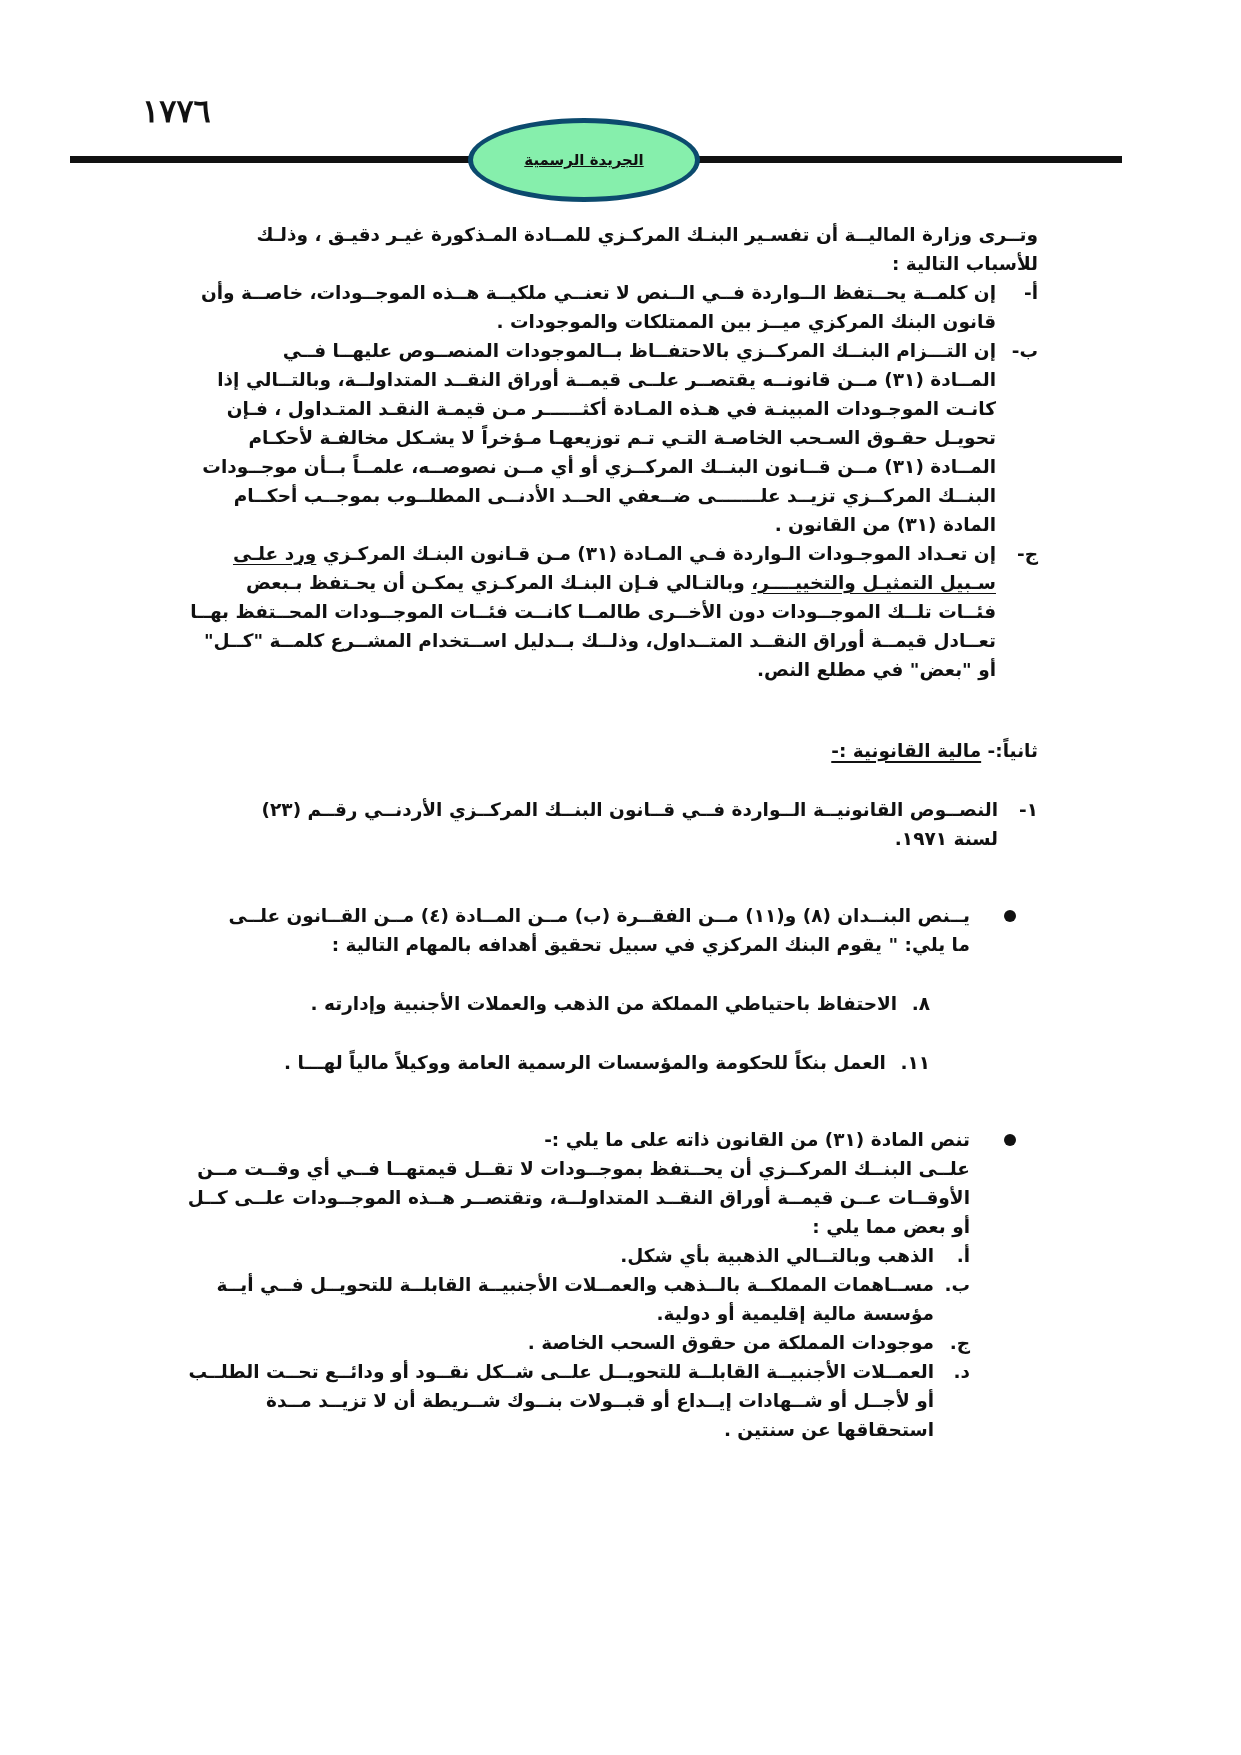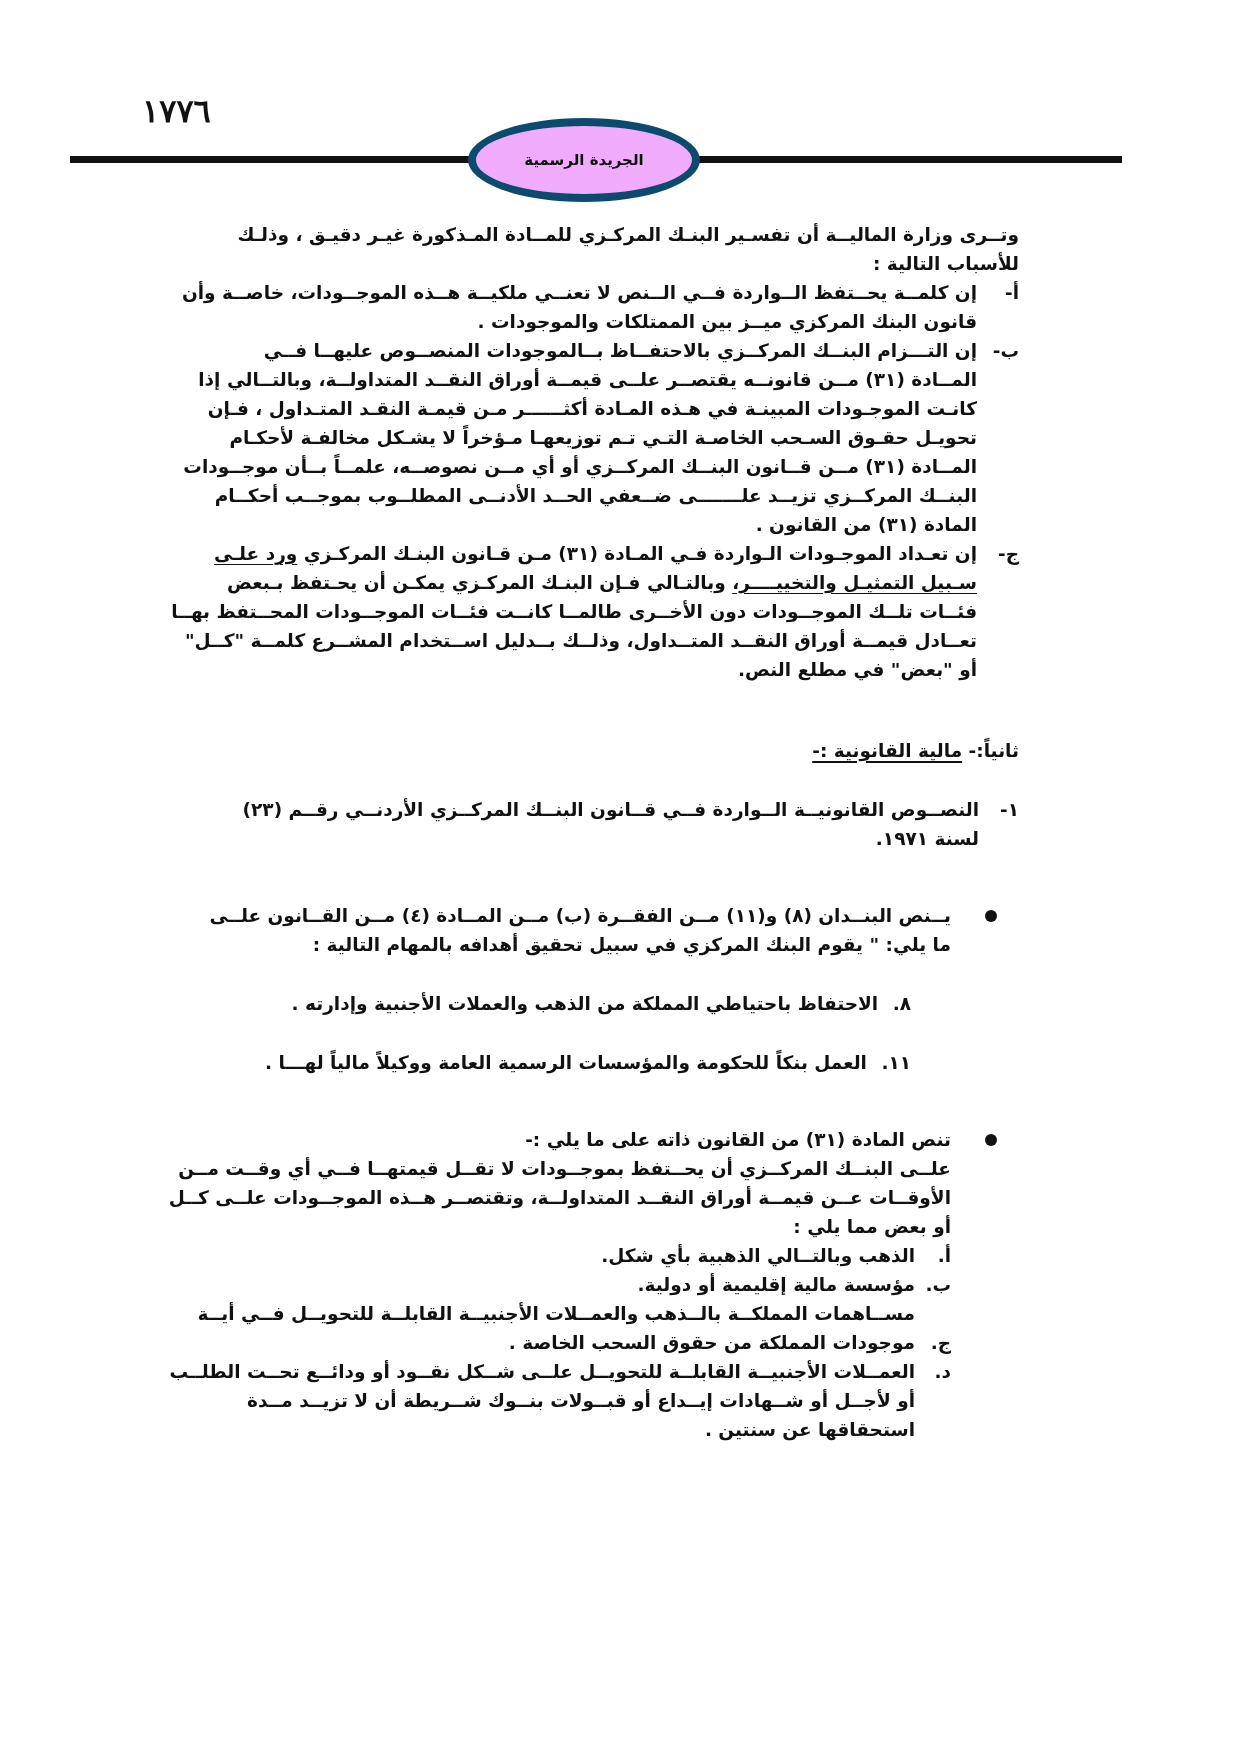--- a/index.html
+++ b/index.html
@@ -2,24 +2,24 @@
 <html><head>
 <meta charset="utf-8">
 <style>
   html, body { margin: 0; padding: 0; background: #ffffff; }
   body { width: 1241px; height: 1755px; position: relative; overflow: hidden;
          font-family: "DejaVu Sans", "Liberation Sans", sans-serif; color: #111; }
   .page-number { position: absolute; left: 142px; top: 92px; font-size: 32px; font-weight: bold;
                  font-family: "DejaVu Serif", serif; letter-spacing: -1px; }
   .header-rule { position: absolute; left: 70px; top: 156px; width: 1052px; height: 7px; background: #111; }
   .header-oval { position: absolute; left: 468px; top: 118px; width: 232px; height: 84px;
-                 border: 8px solid #0c4a6e; border-radius: 50%; background: #f0abfc; box-sizing: border-box;
-                 display: flex; align-items: center; justify-content: center; }
+                 border: 5px solid #0c4a6e; border-radius: 50%; background: #86efac; box-sizing: border-box;
+                 display: flex; align-items: center; justify-content: center; text-decoration: underline; }
   .header-oval span { font-size: 15px; font-weight: bold; }
-  .content { position: absolute; left: 139px; top: 220px; width: 880px; direction: rtl; text-align: justify;
+  .content { position: absolute; left: 158px; top: 220px; width: 880px; direction: rtl; text-align: justify;
              font-size: 18.5px; font-weight: bold; line-height: 29px; }
   .line { display: block; white-space: nowrap; }
   .para { margin: 0; }
   .item { position: relative; padding-right: 42px; }
   .item .label { position: absolute; right: 0; top: 0; }
   .ul { text-decoration: underline; text-underline-offset: 4px; }
   .heading { margin-top: 52px; }
   .heading .ul { text-decoration-thickness: 2px; }
   .num-item { margin-top: 30px; position: relative; padding-right: 40px; }
   .num-item .label { position: absolute; right: 0; top: 0; }
@@ -111,22 +111,22 @@
     <span class="line">الأوقــات عــن قيمــة أوراق النقــد المتداولــة، وتقتصــر هــذه الموجــودات علــى كــل</span>
     <span class="line">أو بعض مما يلي :</span>
   </div>
 
   <div class="alpha">
     <span class="label">أ.</span>
     <span class="line">الذهب وبالتــالي الذهبية بأي شكل.</span>
   </div>
   <div class="alpha">
     <span class="label">ب.</span>
+    <span class="line">مســاهمات المملكــة بالــذهب والعمــلات الأجنبيــة القابلــة للتحويــل فــي أيــة</span>
     <span class="line">مؤسسة مالية إقليمية أو دولية.</span>
-    <span class="line">مســاهمات المملكــة بالــذهب والعمــلات الأجنبيــة القابلــة للتحويــل فــي أيــة</span>
   </div>
   <div class="alpha">
     <span class="label">ج.</span>
     <span class="line">موجودات المملكة من حقوق السحب الخاصة .</span>
   </div>
   <div class="alpha">
     <span class="label">د.</span>
     <span class="line">العمــلات الأجنبيــة القابلــة للتحويــل علــى شــكل نقــود أو  ودائــع تحــت الطلــب</span>
     <span class="line">أو لأجــل أو شــهادات إيــداع أو قبــولات بنــوك شــريطة أن لا تزيــد مــدة</span>
     <span class="line">استحقاقها عن سنتين .</span>

